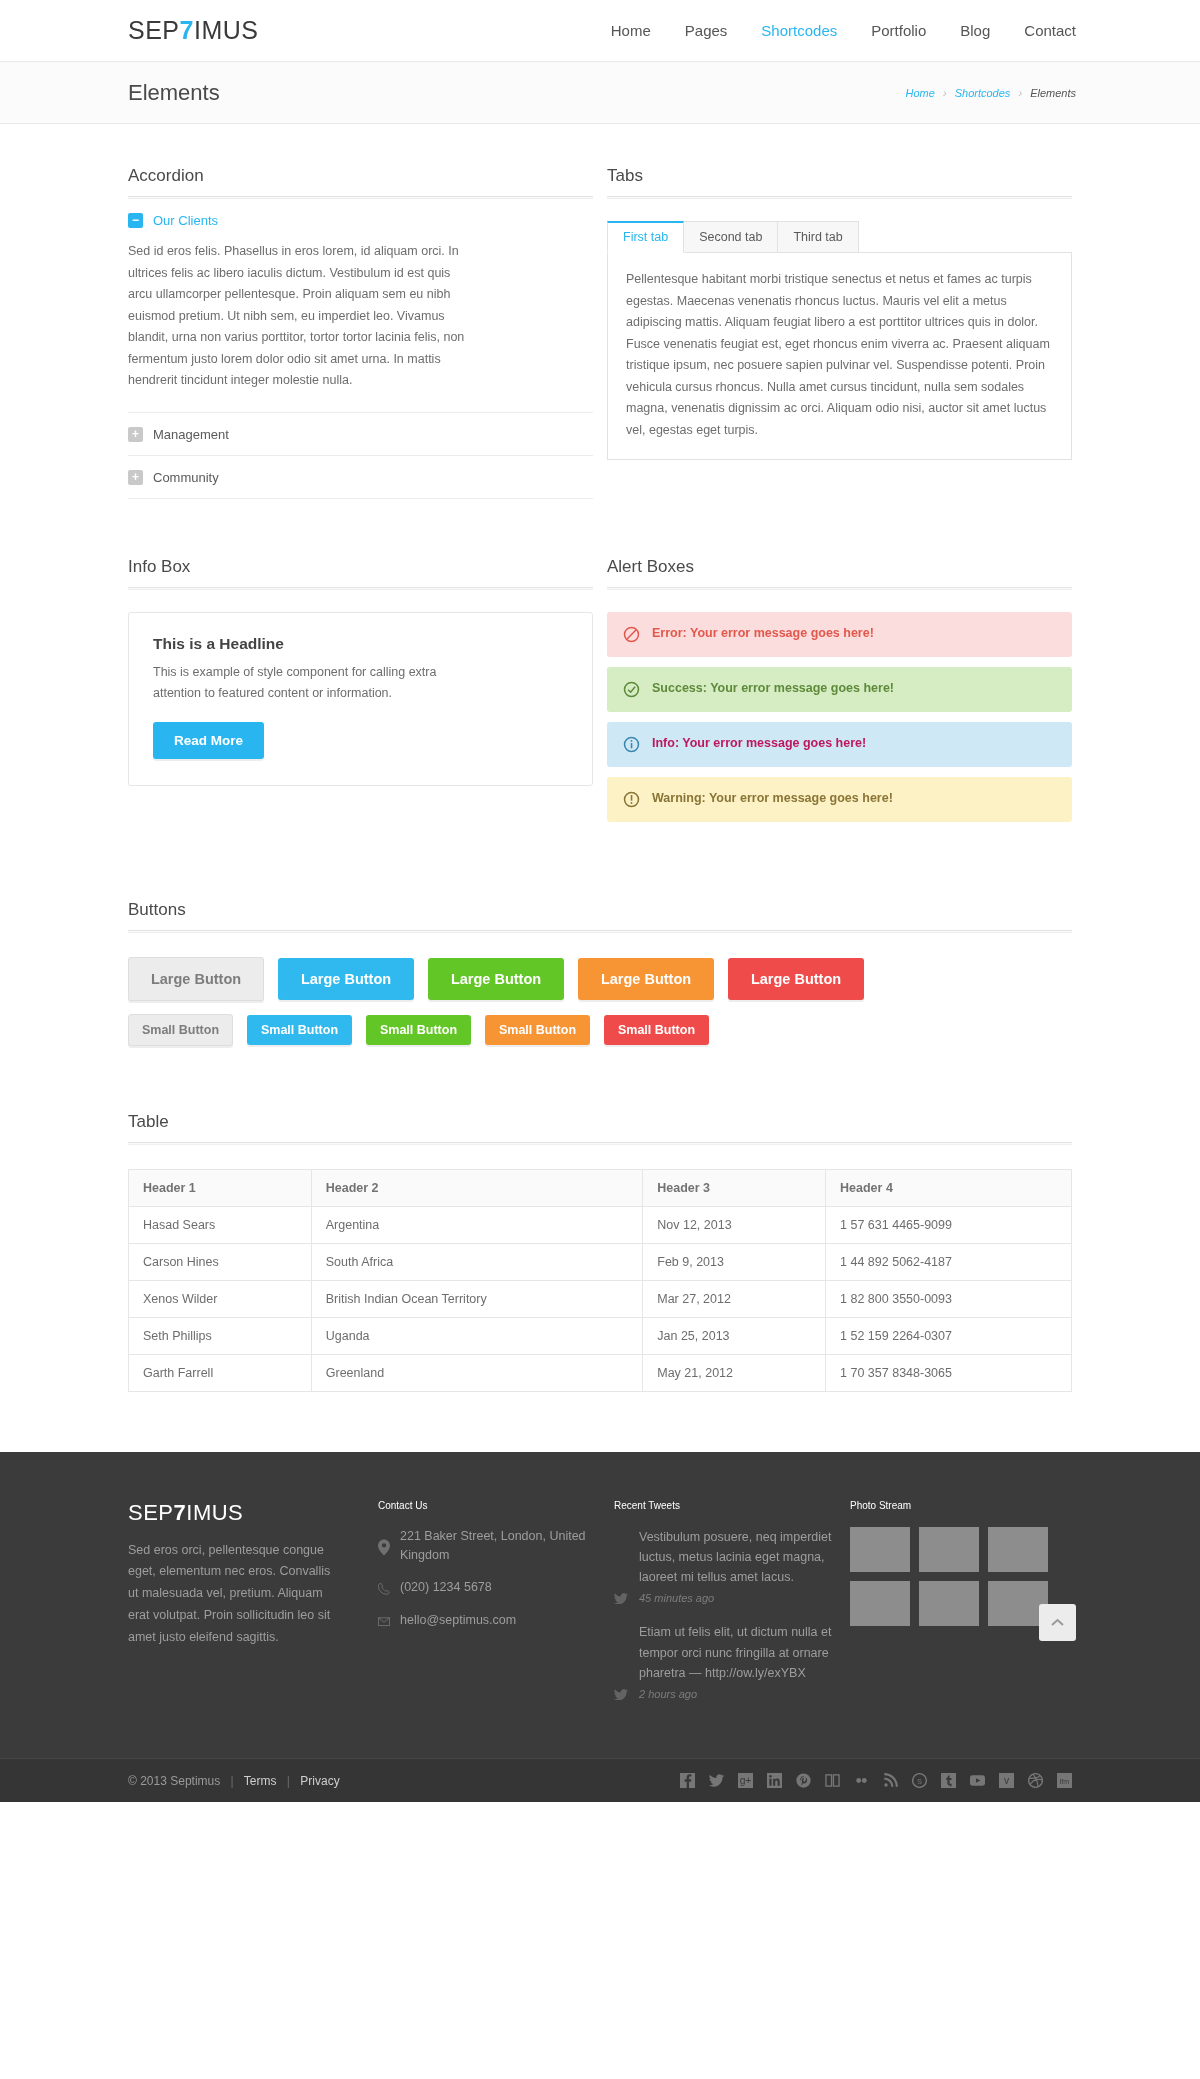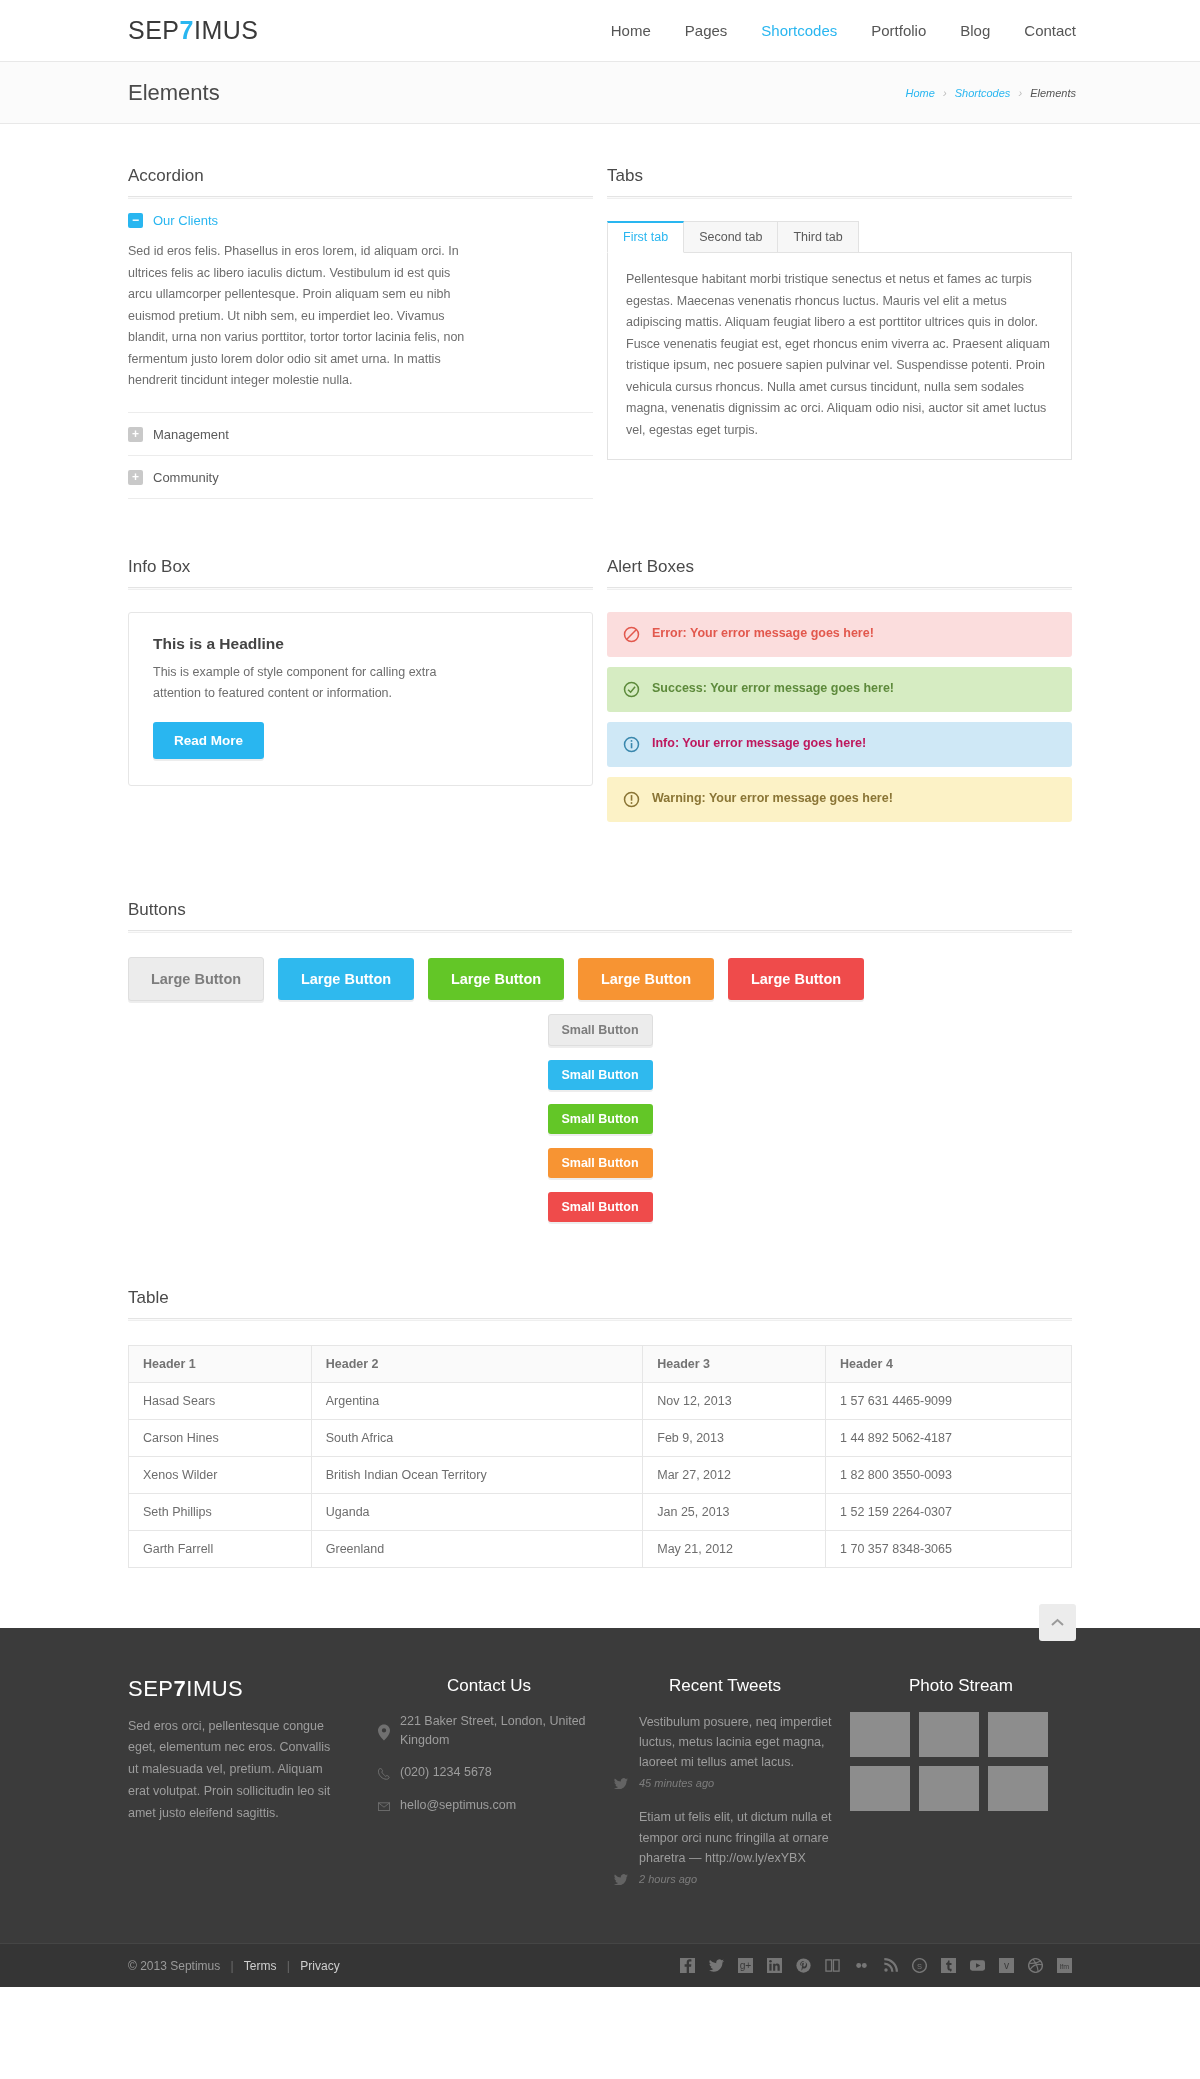--- a/index.html
+++ b/index.html
@@ -108,21 +108,21 @@
     padding:14px 16px; margin-bottom:10px; font-size:12.5px; font-weight:700;
   }
   .alert .ic { width:17px; height:17px; flex:0 0 auto; }
   .alert.error   { background:#fbdddd; color:#e2584d; }
   .alert.success { background:#d6ecc2; color:#5d8a3b; }
   .alert.info    { background:#cfe8f6; color:#be185d; }
   .alert.warning { background:#fcf2c6; color:#8a7535; }
 
   
   .btn-row { display:flex; align-items:center; gap:14px; }
-  .btn-row + .btn-row { margin-top:13px;flex-direction:column; }
+  .btn-row + .btn-row { margin-top:13px; }
   .btn {
     border:0; border-radius:3px; color:#fff; font-weight:700; cursor:pointer;
     box-shadow:0 2px 0 rgba(0,0,0,.07); text-align:center;
   }
   .btn.large { font-size:14.5px; padding:13px 10px; width:136px; }
   .btn.small { font-size:12.5px; padding:8px 10px; width:105px; }
   .btn.grey   { background:#ececec; color:#7d7d7d; border:1px solid #dedede; }
   .btn.blue   { background:#2fb9ee; }
   .btn.green  { background:#63c627; }
   .btn.orange { background:#f79433; }
@@ -144,21 +144,21 @@
   }
 
   
   .footer { background:#3b3b3b; color:#a2a2a2; padding:48px 0 40px 0; margin-top:60px; }
   .footer-wrap { width:944px; margin:0 128px; display:flex; gap:14px; }
   .fcol { width:222px; }
   .fcol.c1 { width:236px; }
   .flogo { font-size:22px; color:#fff; letter-spacing:.5px; margin-bottom:14px; }
   .flogo .seven { font-weight:700; }
   .fabout { font-size:12.5px; line-height:1.74; color:#9d9d9d; max-width:210px; }
-  .fhead { font-size:17px; color:#fff; font-weight:400; margin:0 0 16px 0;text-align:center; }
+  .fhead { font-size:10px; color:#fff; font-weight:400; margin:0 0 16px 0; }
   .contact-item { display:flex; gap:10px; margin-bottom:13px; font-size:12.5px; line-height:1.55; color:#9d9d9d; }
   .contact-item .ic { width:12px; flex:0 0 auto; opacity:.55; padding-top:2px; }
   .tweet { display:flex; gap:11px; margin-bottom:18px;align-items:flex-end; }
   .tweet .ic { width:14px; flex:0 0 auto; opacity:.5; padding-top:2px; }
   .tweet .txt { font-size:12.5px; line-height:1.62; color:#9d9d9d; }
   .tweet .ago { font-size:11px; font-style:italic; color:#7d7d7d; margin-top:5px; }
   .photos { display:flex; flex-wrap:wrap; gap:9px; width:200px; }
   .photo { width:60px; height:45px; background:#8d8d8d; }
 
   .fbottom {

